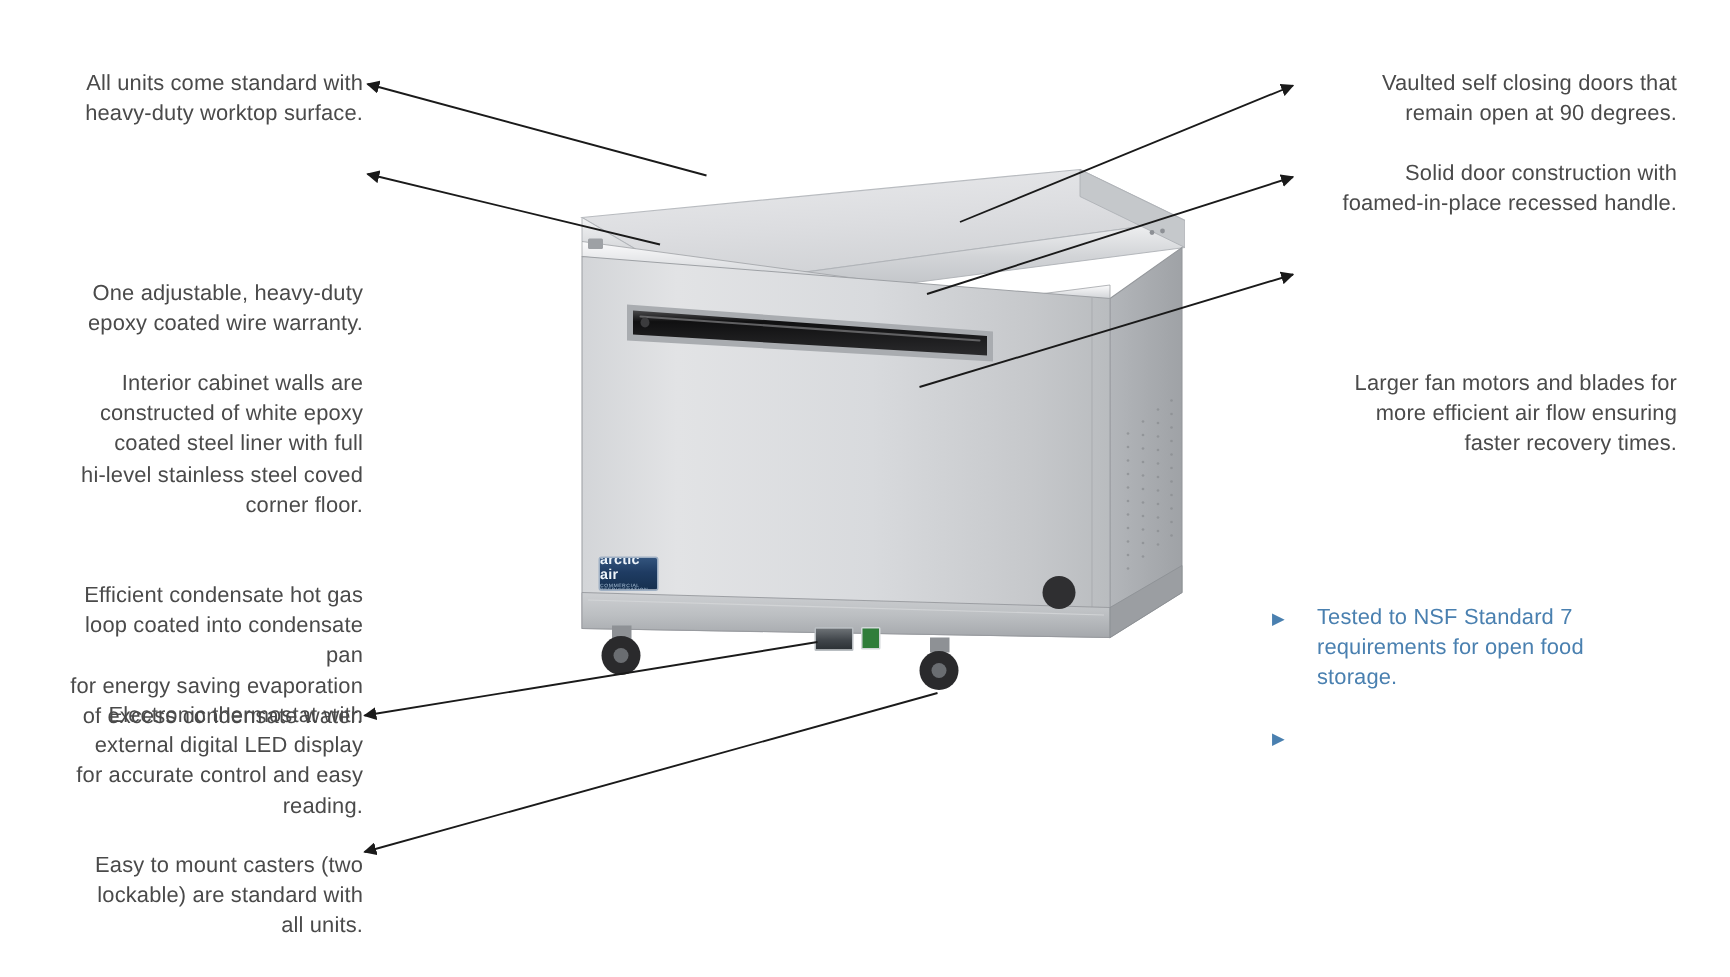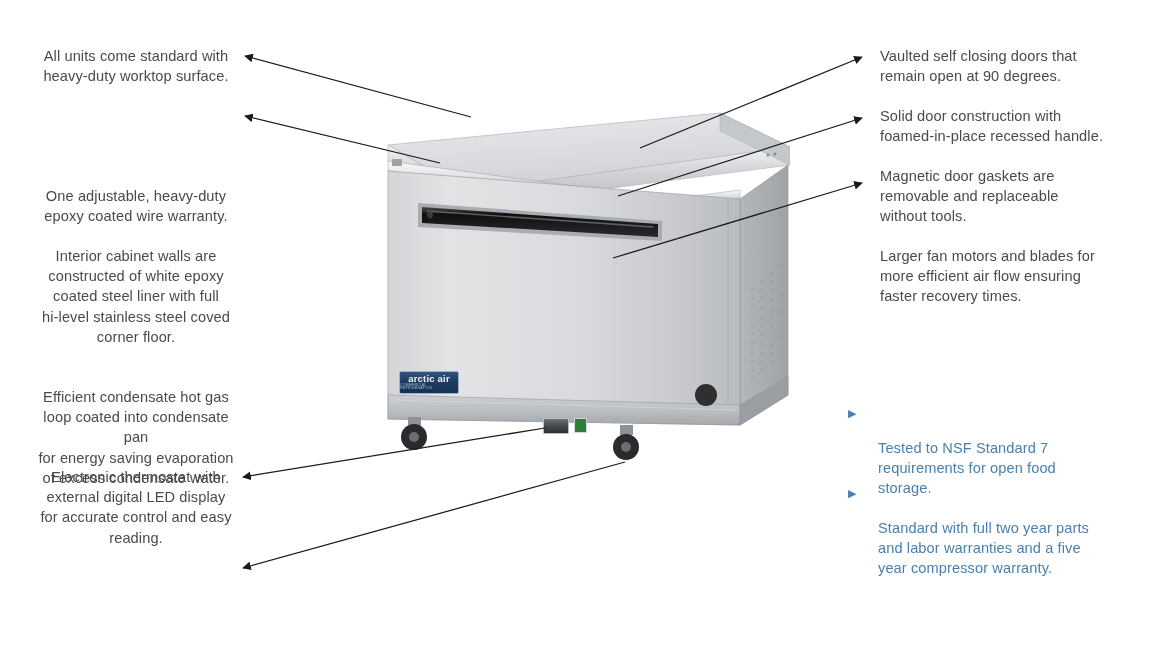--- a/index.html
+++ b/index.html
@@ -17,22 +17,22 @@
 
   
   .callout {
     position: absolute;
     color: #4a4a4a;
     font-size: 14.6px;
     line-height: 20.2px;
     letter-spacing: 0.1px;
     white-space: pre-line;
   }
-  .callout.left  { left: 30px;  width: 212px; text-align: center; }
-  .callout.right { left: 880px; width: 238px; text-align: left; }
+  .callout.left  { left: 30px;  width: 212px; text-align: right; }
+  .callout.right { left: 880px; width: 238px; text-align: right; }
 
   
   .bullet-item {
     position: absolute;
     left: 848px;
     width: 270px;
     display: flex;
     align-items: flex-start;
     gap: 0;
   }
@@ -44,21 +44,20 @@
     line-height: 20.2px;
     padding-top: 1px;
   }
   .bullet-text {
     flex: 1 1 auto;
     color: #4a80b0;
     font-size: 14.6px;
     line-height: 20.2px;
     letter-spacing: 0.1px;
     white-space: pre-line;
-    margin-top: 36px;
   }
 
   
   #arrows {
     position: absolute;
     left: 0; top: 0;
     width: 1153px; height: 651px;
     pointer-events: none;
   }
 
@@ -66,21 +65,21 @@
   #product {
     position: absolute;
     left: 370px; top: 95px;
     width: 420px; height: 400px;
   }
   #product svg { display: block; }
 
   .logo-badge {
     position: absolute;
     left: 399px; top: 371px;
-    width: 60px; height: 23px;
+    width: 40px; height: 23px;
     border-radius: 2px;
     background: linear-gradient(180deg,#33547d 0%,#1f3c63 45%,#16304f 100%);
     border: 1px solid #9fb0c4;
     overflow: hidden;
     display: flex;
     flex-direction: column;
     align-items: center;
     justify-content: center;
     line-height: 1;
   }
@@ -303,38 +302,35 @@
 hi-level stainless steel coved
 corner floor.</div>
   <div class="callout left" style="top:387px">Efficient condensate hot gas
 loop coated into condensate pan
 for energy saving evaporation
 of excess condensate water.</div>
   <div class="callout left" style="top:467px">Electronic thermostat with
 external digital LED display
 for accurate control and easy
 reading.</div>
+  <div class="callout left" style="top:567px">Easy to mount casters (two
+lockable) are standard with
+all units.</div>
 
   <div class="callout right" style="top:46px">Vaulted self closing doors that
 remain open at 90 degrees.</div>
   <div class="callout right" style="top:106px">Solid door construction with
 foamed-in-place recessed handle.</div>
-  <div class="callout right" style="top:166px">Magnetic door gaskets are
-removable and replaceable
-without tools.</div>
   <div class="callout right" style="top:246px">Larger fan motors and blades for
 more efficient air flow ensuring
 faster recovery times.</div>
 
   <div class="bullet-item" style="top:402px">
     <span class="bullet-marker">▶</span>
     <span class="bullet-text">Tested to NSF Standard 7
 requirements for open food
 storage.</span>
   </div>
   <div class="bullet-item" style="top:482px">
     <span class="bullet-marker">▶</span>
-    <span class="bullet-text">Standard with full two year parts
-and labor warranties and a five
-year compressor warranty.</span>
   </div>
 
 </div>
 
 </body></html>

